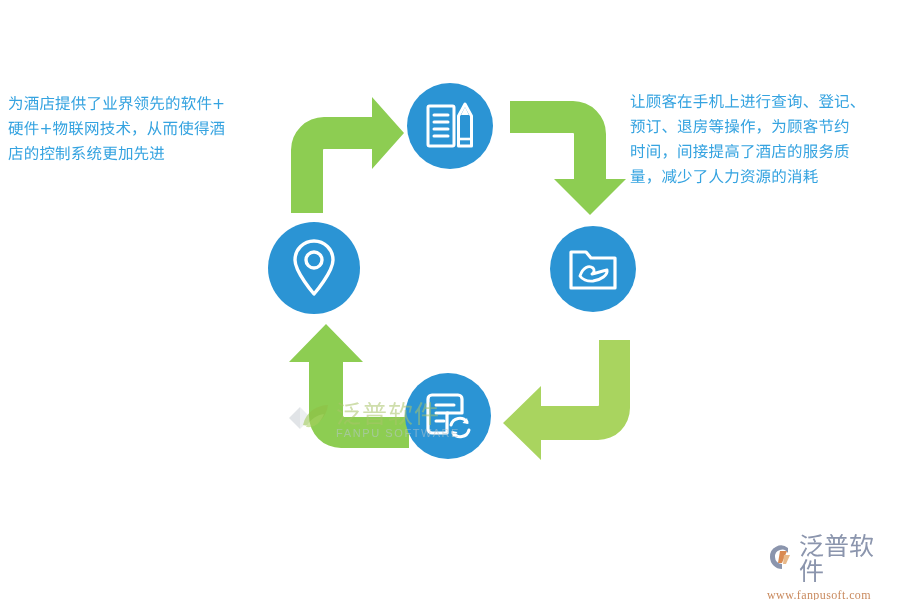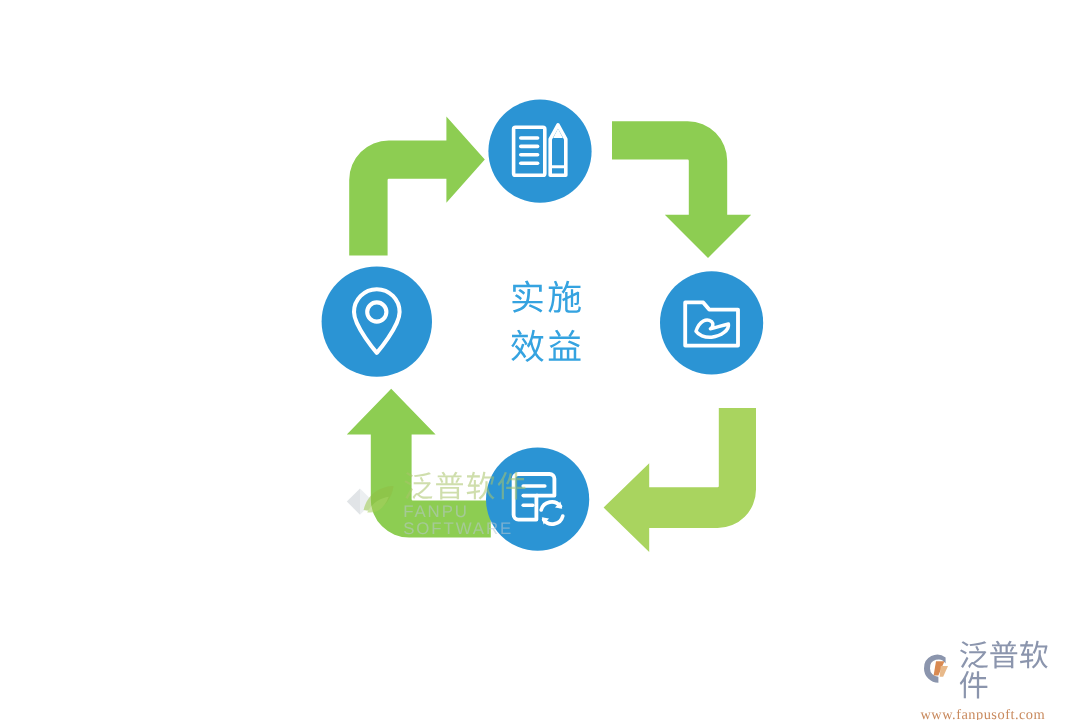--- a/index.html
+++ b/index.html
@@ -91,21 +91,21 @@
   #watermark .wm-mark { flex: 0 0 auto; margin-right: 4px; }
   #watermark .wm-txt { line-height: 1; }
   #watermark .wm-cn {
     font-size: 25px;
     color: #a9c46a;
     font-family: "DejaVu Sans", "Liberation Sans", sans-serif;
     letter-spacing: 1px;
     display: block;
   }
   #watermark .wm-en {
-    font-size: 14px;
+    font-size: 11px;
     color: #b9c7cf;
     letter-spacing: 1.6px;
     display: block;
     margin-top: 1px;
   }
 
   
   #logo {
     position: absolute;
     left: 766px;
@@ -132,26 +132,31 @@
     letter-spacing: 0.4px;
     margin-top: 4px;
     margin-left: 1px;
   }
 </style>
 </head>
 <body>
 
 <div id="canvas">
 
-
-
-
-
-  <div id="center-title">实施
-效益</div>
+  <div class="desc" id="desc-tl">为酒店提供了业界领先的软件+
+硬件+物联网技术，从而使得酒
+店的控制系统更加先进</div>
+
+  <div class="desc" id="desc-tr">让顾客在手机上进行查询、登记、
+预订、退房等操作，为顾客节约
+时间，间接提高了酒店的服务质
+量，减少了人力资源的消耗</div>
+
+
+
 
   <div class="arrow" id="arrow-tl">
     <svg width="120" height="120" viewBox="0 0 120 120" aria-hidden="true">
       <path d="M5 118 L5 55 A33 33 0 0 1 38 22 L86 22 L86 2 L118 38 L86 74 L86 54 L38 54
                A1 1 0 0 0 37 55 L37 118 Z" fill="#8dcd52"></path>
     </svg>
   </div>
 
   <div class="arrow" id="arrow-tr">
     <svg width="120" height="120" viewBox="0 0 120 120" aria-hidden="true">

